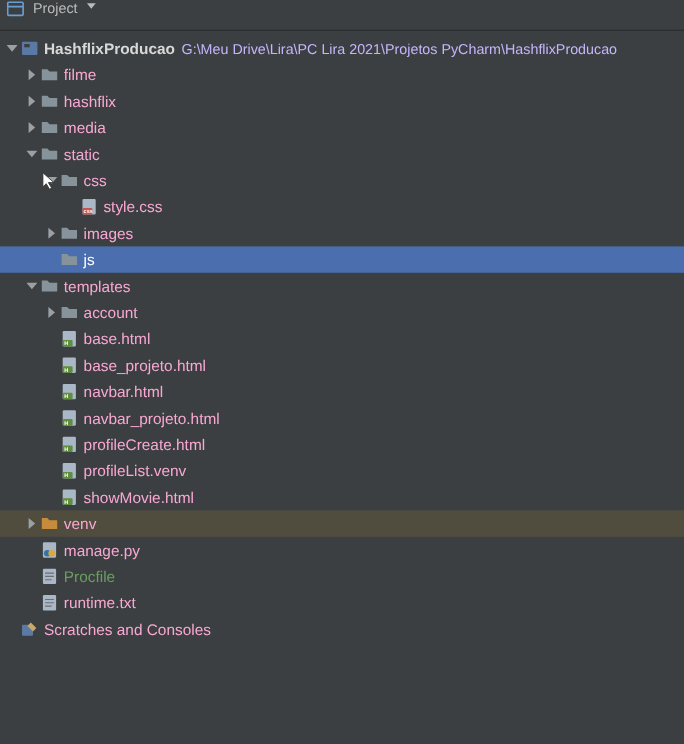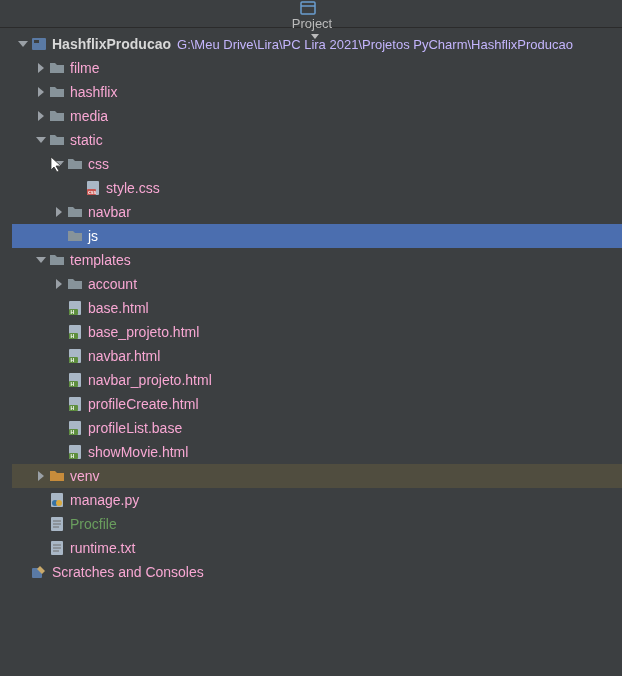--- a/index.html
+++ b/index.html
@@ -8,45 +8,43 @@
       font-size: 14px;
       background: #3c3f41;
       color: #bbbbbb;
       width: 622px;
       height: 676px;
       overflow: hidden;
       user-select: none;
     }
     .header {
       display: flex;
-      align-items: center;
+      align-items: flex-start;
       height: 28px;
       padding: 0 6px;
       border-bottom: 1px solid #2b2b2b;
       background: #3c3f41;
-      flex-direction: column;
     }
     .header-icon {
       display: inline-flex;
       align-items: center;
       margin-right: 6px;
     }
     .header-title {
       color: #bbbbbb;
       font-size: 13px;
       margin-left: 2px;
     }
     .dropdown-arrow {
       margin-left: 8px;
       display: inline-flex;
       align-items: center;
     }
     .tree {
       padding-top: 4px;
-      margin-left: 12px;
     }
     .row {
       display: flex;
       align-items: center;
       height: 24px;
       padding-left: 4px;
       white-space: nowrap;
       overflow: hidden;
     }
     .row.selected {
@@ -292,21 +290,21 @@
     <span class="arrow">
         <svg width="10" height="10">
           <use href="#chev-right"></use>
         </svg>
       </span>
     <span class="node-icon">
         <svg width="16" height="16">
           <use href="#folder-icon"></use>
         </svg>
       </span>
-    <span class="label">navbar</span>
+    <span class="label">images</span>
   </div>
 
   <div class="row selected">
     <span class="indent ind-2"></span>
     <span class="spacer"></span>
     <span class="node-icon">
         <svg width="16" height="16">
           <use href="#folder-icon"></use>
         </svg>
       </span>
@@ -394,21 +392,21 @@
     <span class="label">profileCreate.html</span>
   </div>
   <div class="row">
     <span class="indent ind-2"></span>
     <span class="spacer"></span>
     <span class="node-icon">
         <svg width="16" height="16">
           <use href="#html-file-icon"></use>
         </svg>
       </span>
-    <span class="label">profileList.base</span>
+    <span class="label">profileList.venv</span>
   </div>
   <div class="row">
     <span class="indent ind-2"></span>
     <span class="spacer"></span>
     <span class="node-icon">
         <svg width="16" height="16">
           <use href="#html-file-icon"></use>
         </svg>
       </span>
     <span class="label">showMovie.html</span>

